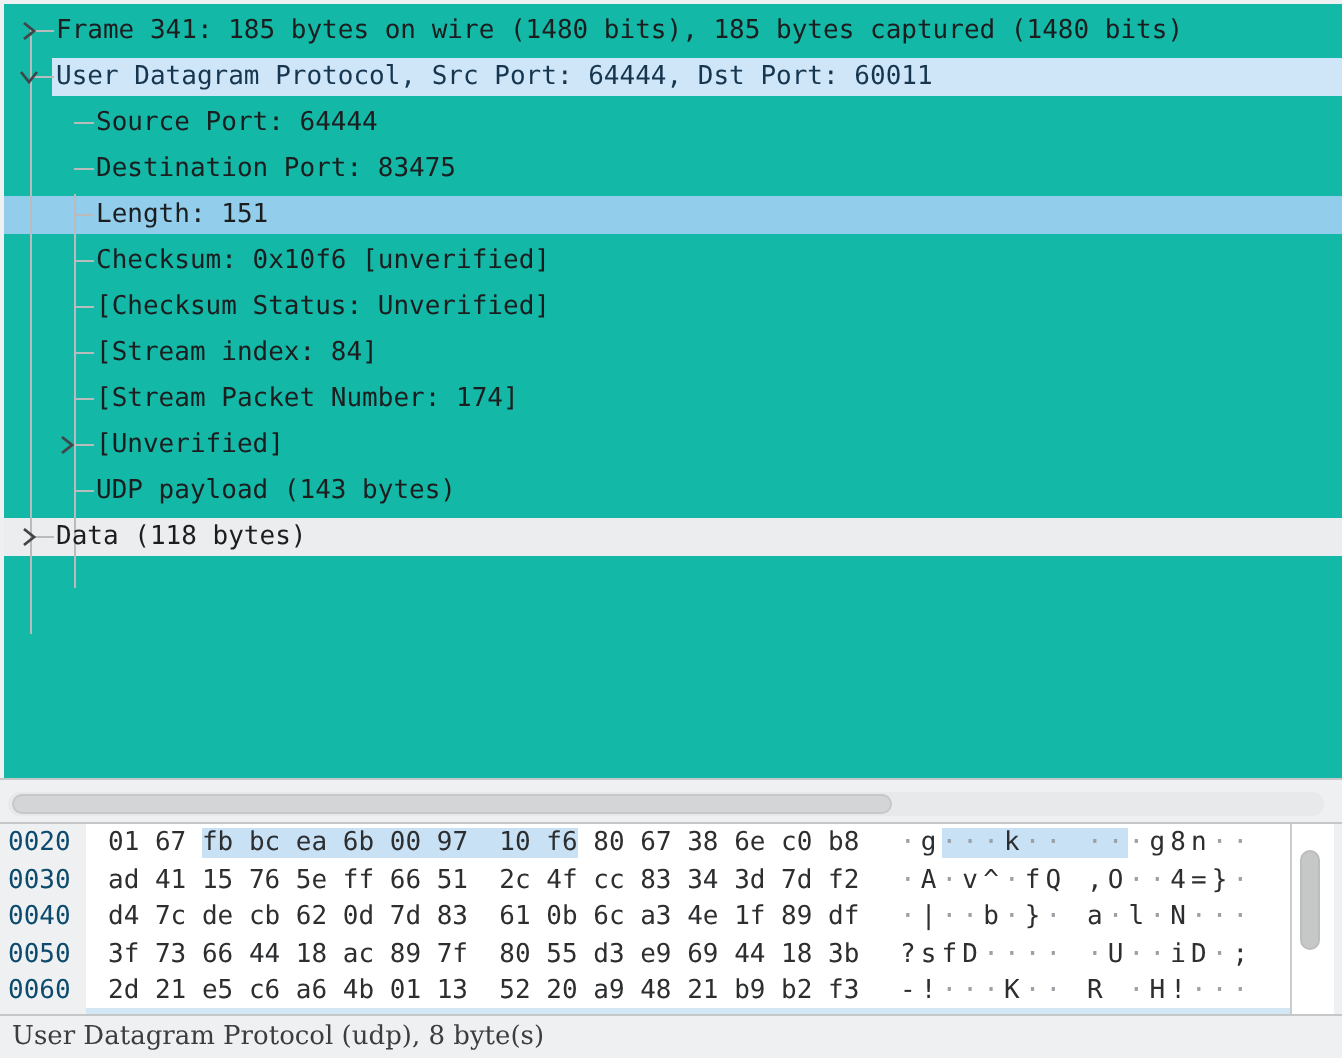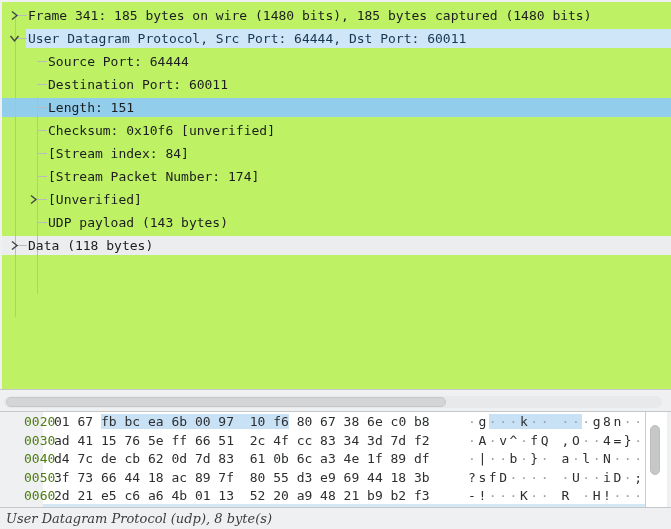--- a/index.html
+++ b/index.html
@@ -4,21 +4,21 @@
 <style>
   html,body{margin:0;padding:0;}
   body{
     width:671px;height:529px;position:relative;overflow:hidden;
     background:#eef0f1;
     font-family:"DejaVu Sans Mono","Liberation Mono",monospace;
   }
   
   #details{
     position:absolute;left:2px;top:2px;width:669px;height:387px;
-    background:#bef264;overflow:hidden;
+    background:#14b8a6;overflow:hidden;
   }
   #tree{position:relative;padding-top:2px;}
   .trow{position:relative;height:23px;line-height:23px;font-size:13px;color:#1b1d1f;white-space:nowrap;}
   .trow .bg{position:absolute;top:2px;bottom:2px;left:-2px;right:0;z-index:0;}
   .trow .bg.sel-pale{left:24px;background:#cfe5f8;}
   .trow .bg.sel-strong{background:#92cdeb;}
   .trow .bg.hover-gray{background:#ebedee;}
   .trow .txt{position:relative;z-index:3;}
   .trow.top .txt{margin-left:26px;}
   .trow.child .txt{margin-left:46px;}
@@ -45,34 +45,34 @@
     position:absolute;left:6px;top:397px;width:440px;height:10px;border-radius:5px;
     background:#d3d5d6;border:1px solid #c5c7c8;box-sizing:border-box;
   }
   
   #hex-divider-top{position:absolute;left:0;top:411px;width:671px;height:1px;background:#c5c7c9;}
   #hex-white{position:absolute;left:43px;top:412px;width:624px;height:95px;background:#ffffff;}
   #hex-inner-border{position:absolute;left:645px;top:412px;width:1px;height:95px;background:#caccce;}
   #hex-bottom-strip{position:absolute;left:43px;top:504px;width:602px;height:3px;background:#d4e7f5;}
   #hexrows{position:absolute;left:0;top:413px;width:645px;}
   .hrow{position:relative;height:18.6px;line-height:18.6px;font-size:13px;white-space:pre;}
-  .hrow .off{position:absolute;left:24px;color:#4d7c0f;}
+  .hrow .off{position:absolute;left:4px;color:#0c4a6e;}
   .hrow .hx{position:absolute;left:54px;color:#2c2e30;}
-  .hrow .asc{position:absolute;left:468px;color:#2c2e30;letter-spacing:2.55px;}
+  .hrow .asc{position:absolute;left:450px;color:#2c2e30;letter-spacing:2.55px;}
   .hl{background:#c9e1f5;}
   .dot{color:#9aa0a5;}
   .vscroll-thumb{
     position:absolute;left:650px;top:425px;width:10px;height:50px;border-radius:5px;
     background:#c6c8c8;border:1px solid #bcbebe;box-sizing:border-box;
   }
   
   #status-divider{position:absolute;left:0;top:507px;width:671px;height:1px;background:#c5c7c9;}
   #statusbar{
     position:absolute;left:0;top:508px;width:671px;height:21px;background:#eef0f1;
-    font-family:"DejaVu Serif","Liberation Serif",serif;font-style:italic;
+    font-family:"DejaVu Serif","Liberation Serif",serif;
     font-size:13px;line-height:21px;color:#3b3d3f;padding-left:6px;box-sizing:border-box;
     white-space:nowrap;
   }
 </style>
 </head>
 <body>
 
 <div id="details">
   <div id="tree">
     <div class="guide" id="guide-main"></div>
@@ -82,23 +82,24 @@
           <svg width="11" height="11" viewBox="0 0 11 11">
             <polyline points="3,1.5 8,5.5 3,9.5" fill="none" stroke="#3f4548" stroke-width="1.4"></polyline>
           </svg>
         </span><span class="txt">Frame 341: 185 bytes on wire (1480 bits), 185 bytes captured (1480 bits)</span></div>
       <div class="trow top sel-pale-row"><div class="bg sel-pale"></div><span class="chev lvl-top open">
           <svg width="11" height="11" viewBox="0 0 11 11">
             <polyline points="3,1.5 8,5.5 3,9.5" fill="none" stroke="#3f4548" stroke-width="1.4"></polyline>
           </svg>
         </span><span class="txt">User Datagram Protocol, Src Port: 64444, Dst Port: 60011</span></div>
       <div class="trow child"><span class="txt">Source Port: 64444</span></div>
-      <div class="trow child"><span class="txt">Destination Port: 60011</span></div>
+      <div class="trow child"><span class="txt">Destination Port: 83475</span></div>
       <div class="trow child"><div class="bg sel-strong"></div><span class="txt">Length: 151</span></div>
       <div class="trow child"><span class="txt">Checksum: 0x10f6 [unverified]</span></div>
+      <div class="trow child"><span class="txt">[Checksum Status: Unverified]</span></div>
       <div class="trow child"><span class="txt">[Stream index: 84]</span></div>
       <div class="trow child"><span class="txt">[Stream Packet Number: 174]</span></div>
       <div class="trow child"><span class="chev lvl-child">
           <svg width="11" height="11" viewBox="0 0 11 11">
             <polyline points="3,1.5 8,5.5 3,9.5" fill="none" stroke="#3f4548" stroke-width="1.4"></polyline>
           </svg>
         </span><span class="txt">[Unverified]</span></div>
       <div class="trow child"><span class="txt">UDP payload (143 bytes)</span></div>
       <div class="trow top"><div class="bg hover-gray"></div><span class="chev lvl-top">
           <svg width="11" height="11" viewBox="0 0 11 11">

